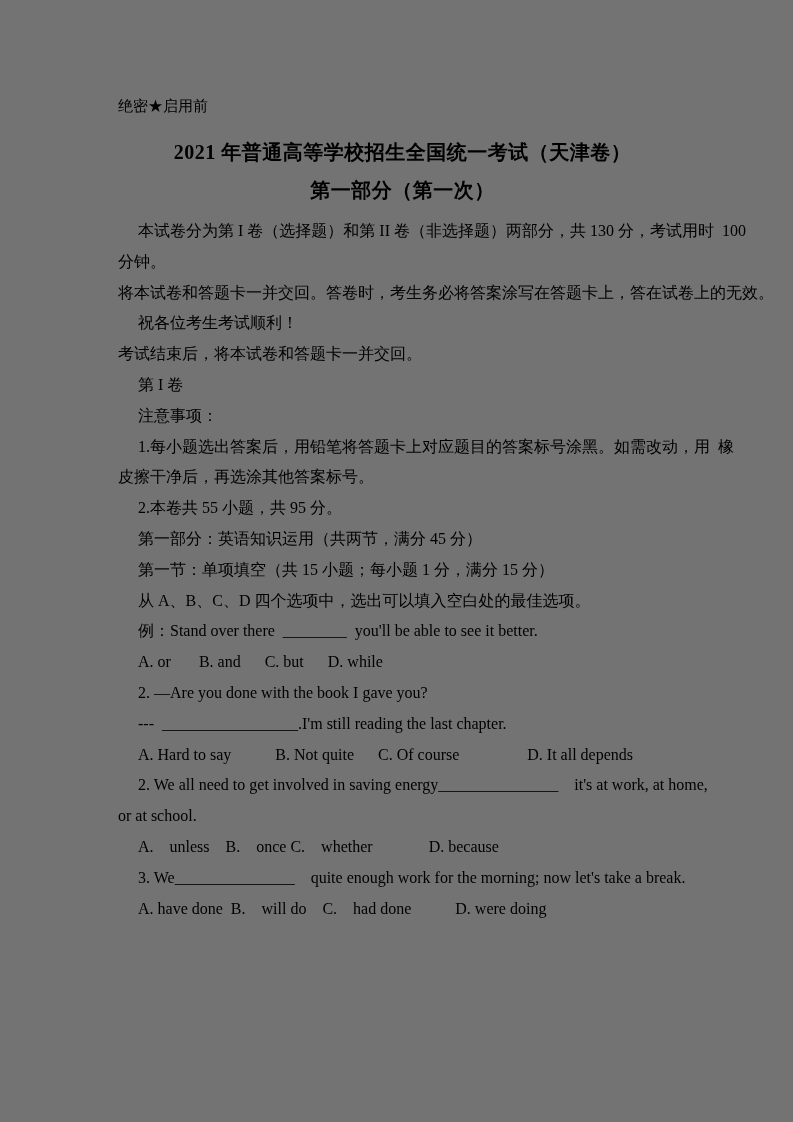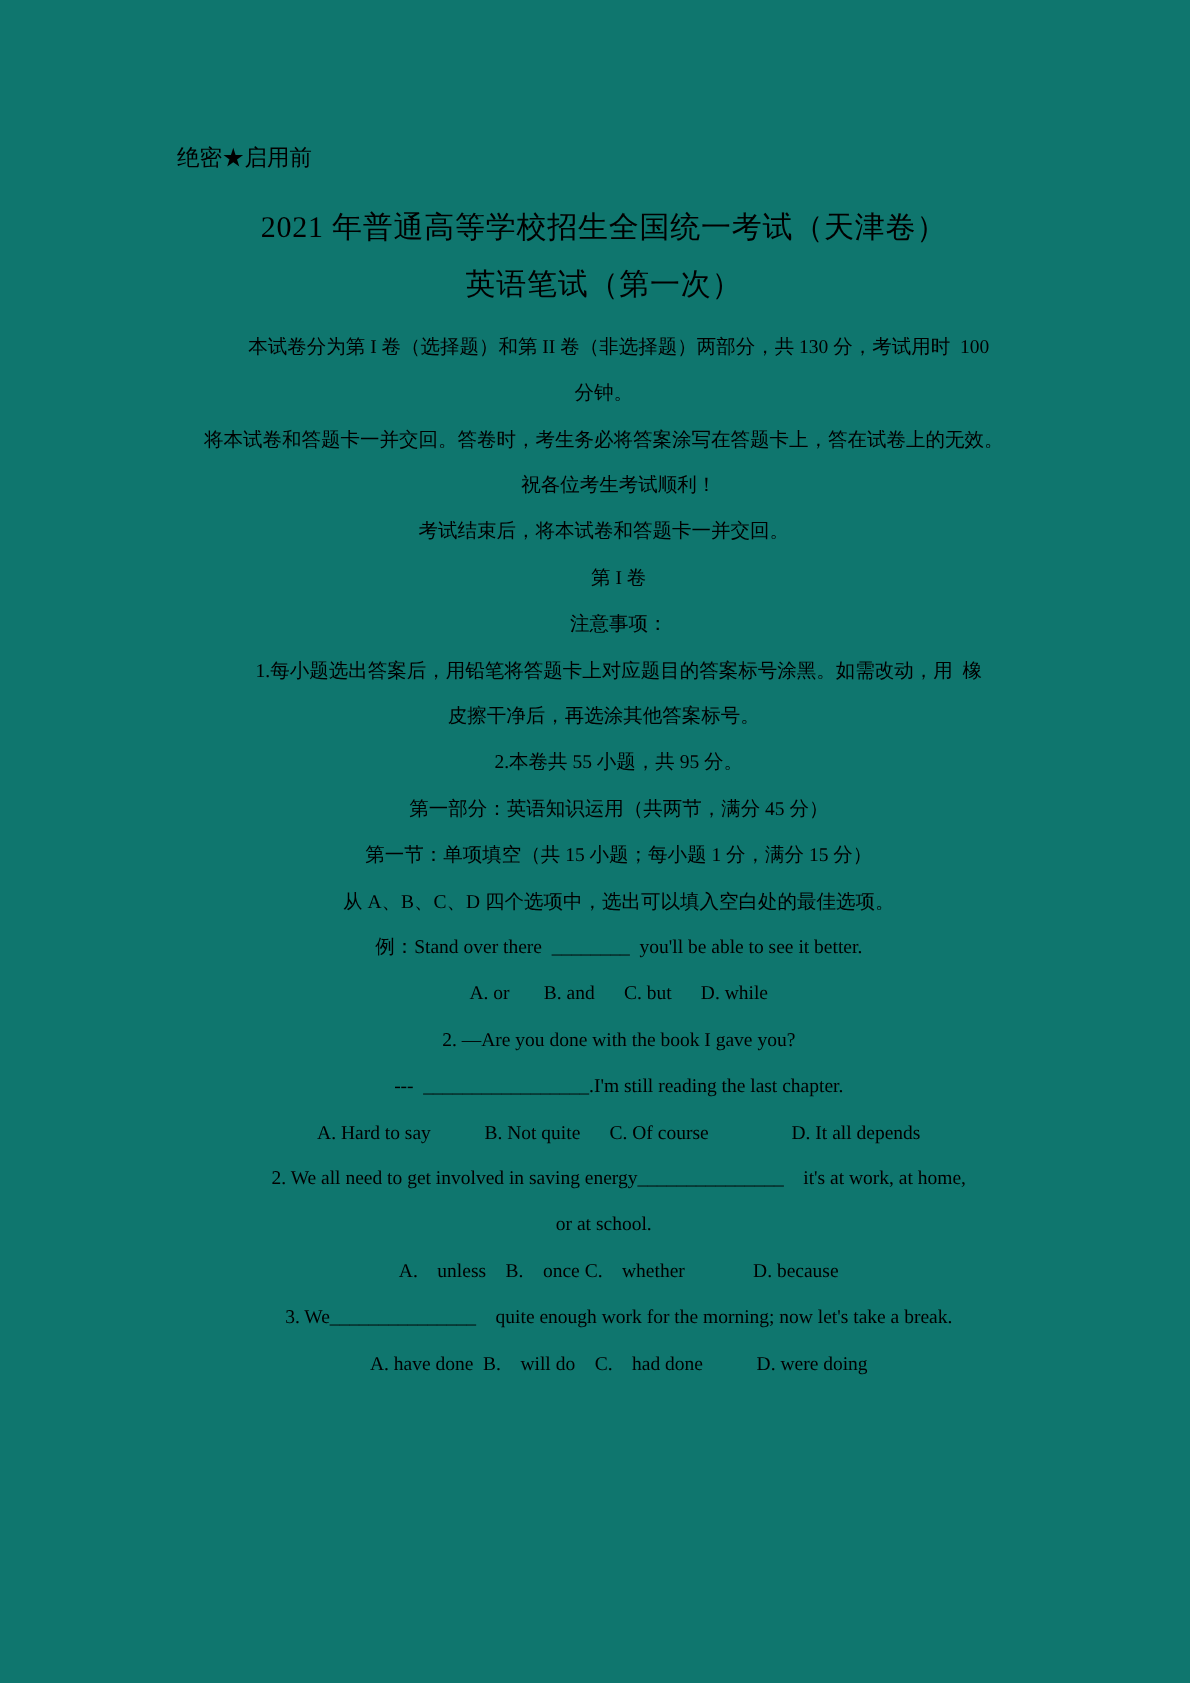--- a/index.html
+++ b/index.html
@@ -9,61 +9,60 @@
   }
   body {
     font-family: "Liberation Serif", "DejaVu Serif", serif;
     color: #000000;
     overflow: hidden;
   }
   .page {
     position: relative;
     width: 793px; height: 1122px;
     padding: 96px 106px 0 118px;
-    background: #0f766e;
+    background: #737373;
   }
   .secret {
     font-size: 15px;
     line-height: 20px;
     height: 20px;
     white-space: pre;
   }
   .titles {
     margin-top: 17px;
     text-align: center;
   }
   .title-line {
     font-size: 20px;
-    font-weight: 400;
+    font-weight: 700;
     line-height: 38px;
     letter-spacing: 0.5px;
     white-space: pre;
   }
   .doc-body {
     margin-top: 7px;
-    font-size: 13px;
-    text-align: center;
+    font-size: 16px;
   }
   .line {
     height: 30.8px;
     line-height: 30.8px;
     white-space: pre;
   }
   .line.indent {
     padding-left: 20px;
   }
 </style>
 </head>
 <body>
 
 <div class="page">
   <div class="secret">绝密★启用前</div>
   <div class="titles">
     <div class="title-line">2021 年普通高等学校招生全国统一考试（天津卷）</div>
-    <div class="title-line">英语笔试（第一次）</div>
+    <div class="title-line">第一部分（第一次）</div>
   </div>
   <div class="doc-body" id="doc-body">
       <div class="line indent">本试卷分为第 I 卷（选择题）和第 II 卷（非选择题）两部分，共 130 分，考试用时  100</div>
       <div class="line">分钟。</div>
       <div class="line">将本试卷和答题卡一并交回。答卷时，考生务必将答案涂写在答题卡上，答在试卷上的无效。</div>
       <div class="line indent">祝各位考生考试顺利！</div>
       <div class="line">考试结束后，将本试卷和答题卡一并交回。</div>
       <div class="line indent">第 I 卷</div>
       <div class="line indent">注意事项：</div>
       <div class="line indent">1.每小题选出答案后，用铅笔将答题卡上对应题目的答案标号涂黑。如需改动，用  橡</div>

